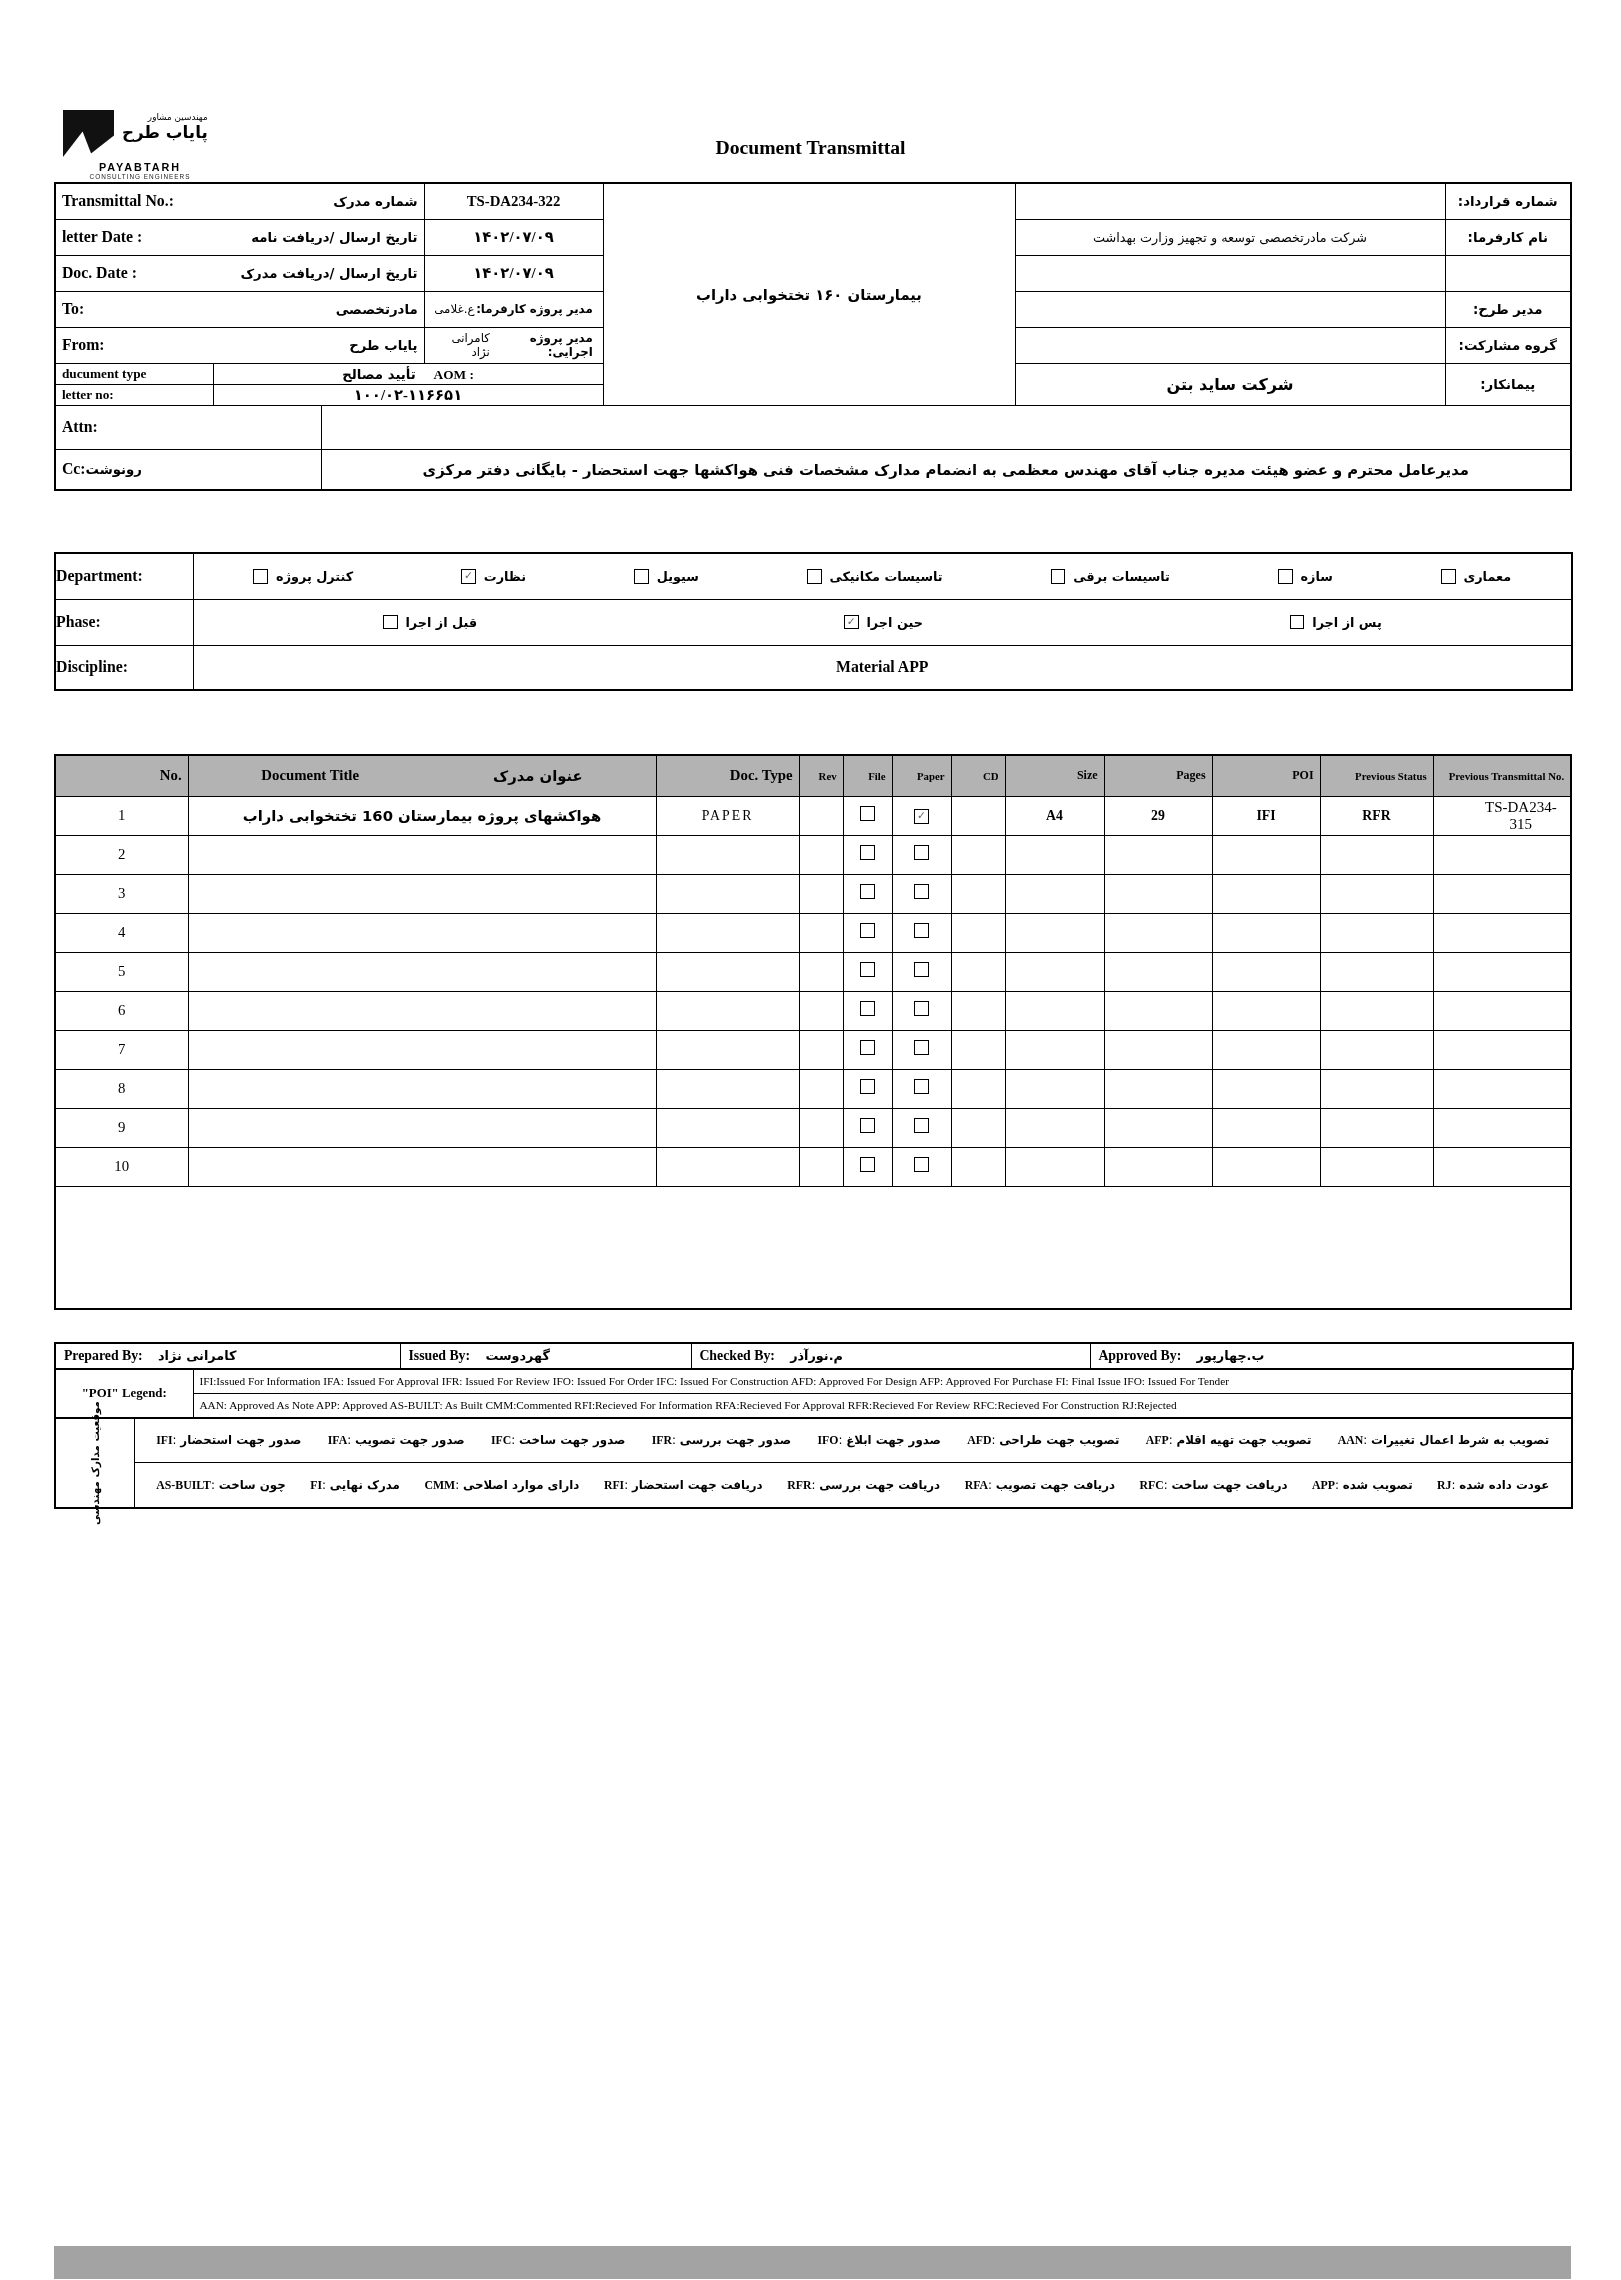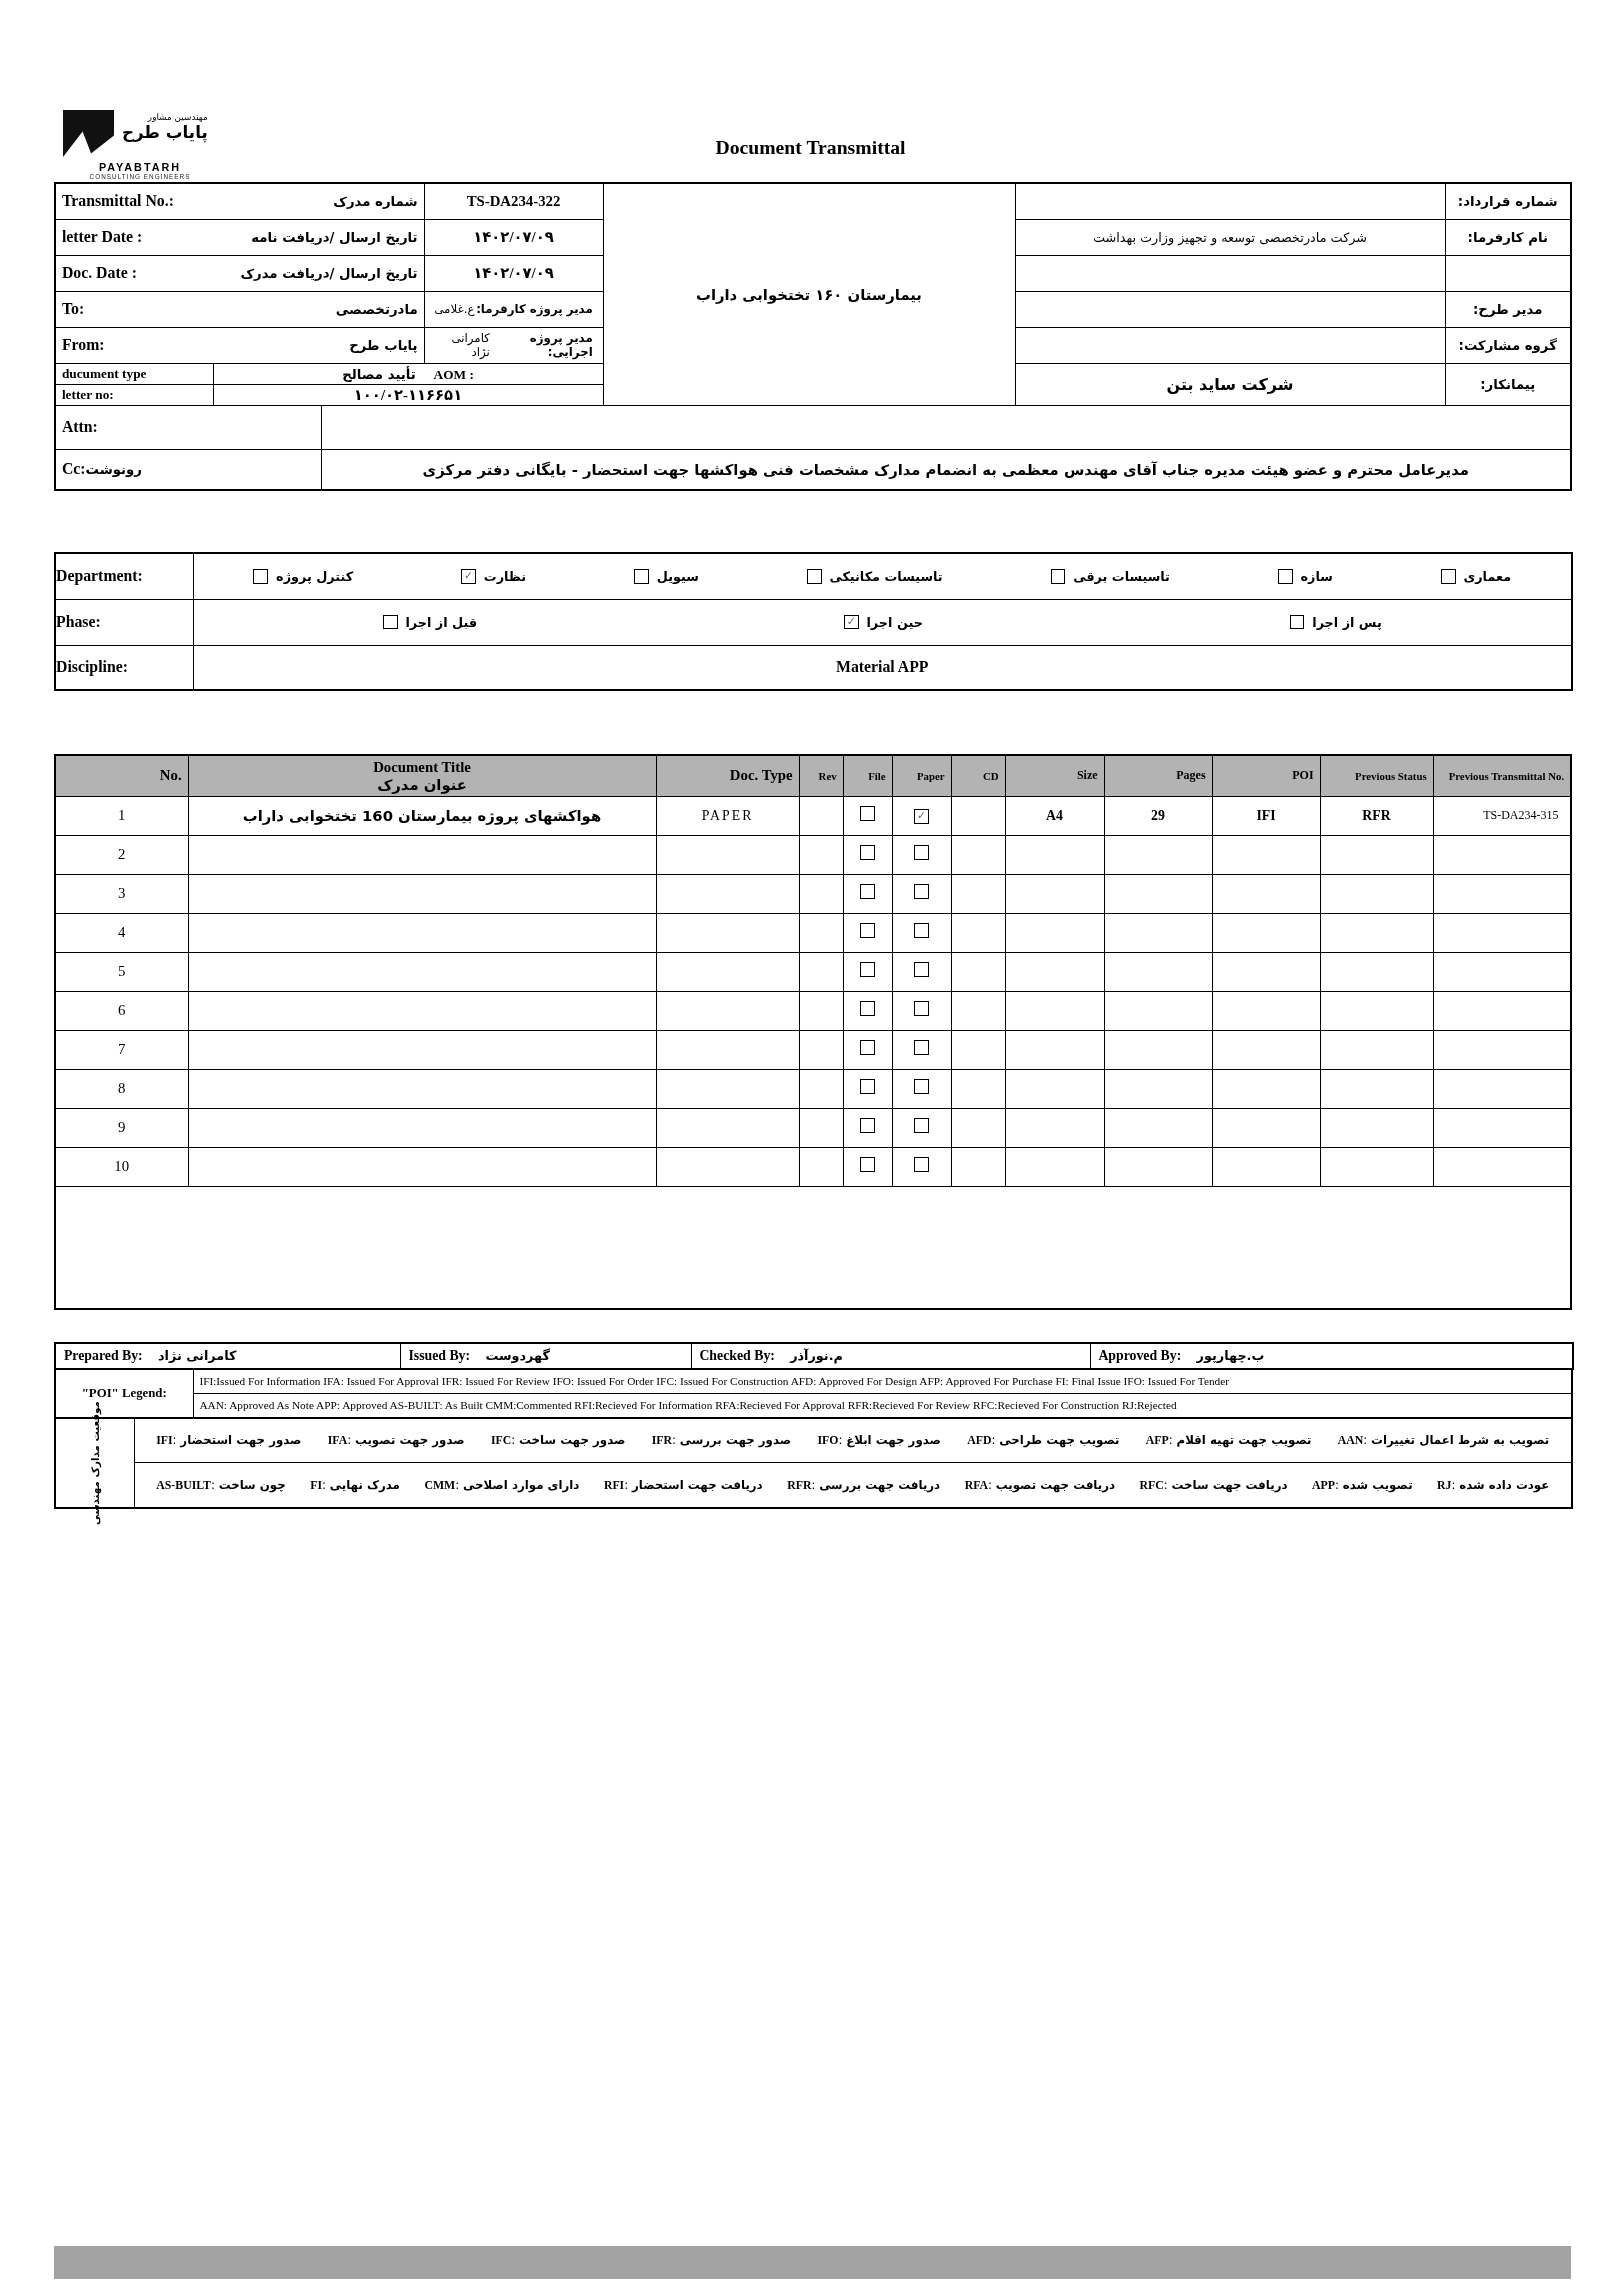--- a/index.html
+++ b/index.html
@@ -58,27 +58,27 @@
   .checkbox{ display:inline-block; width:14.8px; height:14.8px; border:1.6px solid #000; background:#fff;
     text-align:center; line-height:11.8px; font-size:10.8px; color:#666;
     font-family:"DejaVu Sans",sans-serif; }
   .discipline-val{ font-size:15.8px; font-weight:bold; text-align:center; }
 
   .main-table{ position:absolute; left:54px; top:754px; }
   .main-table th{ background:var(--header-bg); font-weight:bold;text-align:right; }
   .main-table th.big{ font-size:14.8px; }
   .main-table th.mid{ font-size:12px;margin-top:36px; }
   .main-table th.sml{ font-size:10.8px; }
-  .title-head{ display:flex; justify-content:space-around; align-items:center;flex-direction:column; }
+  .title-head{ display:flex; justify-content:space-around; align-items:center; }
   .main-table td{ text-align:center; font-size:13.8px; }
   td.c-no{ font-size:14.8px; }
   td.c-title{ font-weight:bold; font-size:14.8px; }
   td.c-type{ letter-spacing:2px; }
   td.c-size,td.c-pages,td.c-poi,td.c-pstat{ font-weight:bold; }
-  td.c-ptr{ font-size:12px; letter-spacing:0;padding-left:44px; }
+  td.c-ptr{ font-size:15px; letter-spacing:0;padding-left:44px; }
 
   .footer{ position:absolute; left:54px; top:1342px; }
   .footer table + table{ margin-top:-2px; }
   .signoff td{ font-size:13.8px; padding-left:7.9px; }
   .signoff .so-lbl{ font-weight:bold; }
   .signoff .so-val{ font-size:12.8px; font-weight:bold; margin-left:11.8px; }
   .legend-lbl{ font-size:12.8px; font-weight:bold; text-align:center; }
   .legend-en{ font-size:11.3px; padding:0 4.9px; }
   .vert-cell{ position:relative; }
   .vert{ position:absolute; left:50%; top:50%; transform:translate(-50%,-50%) rotate(-90deg);

